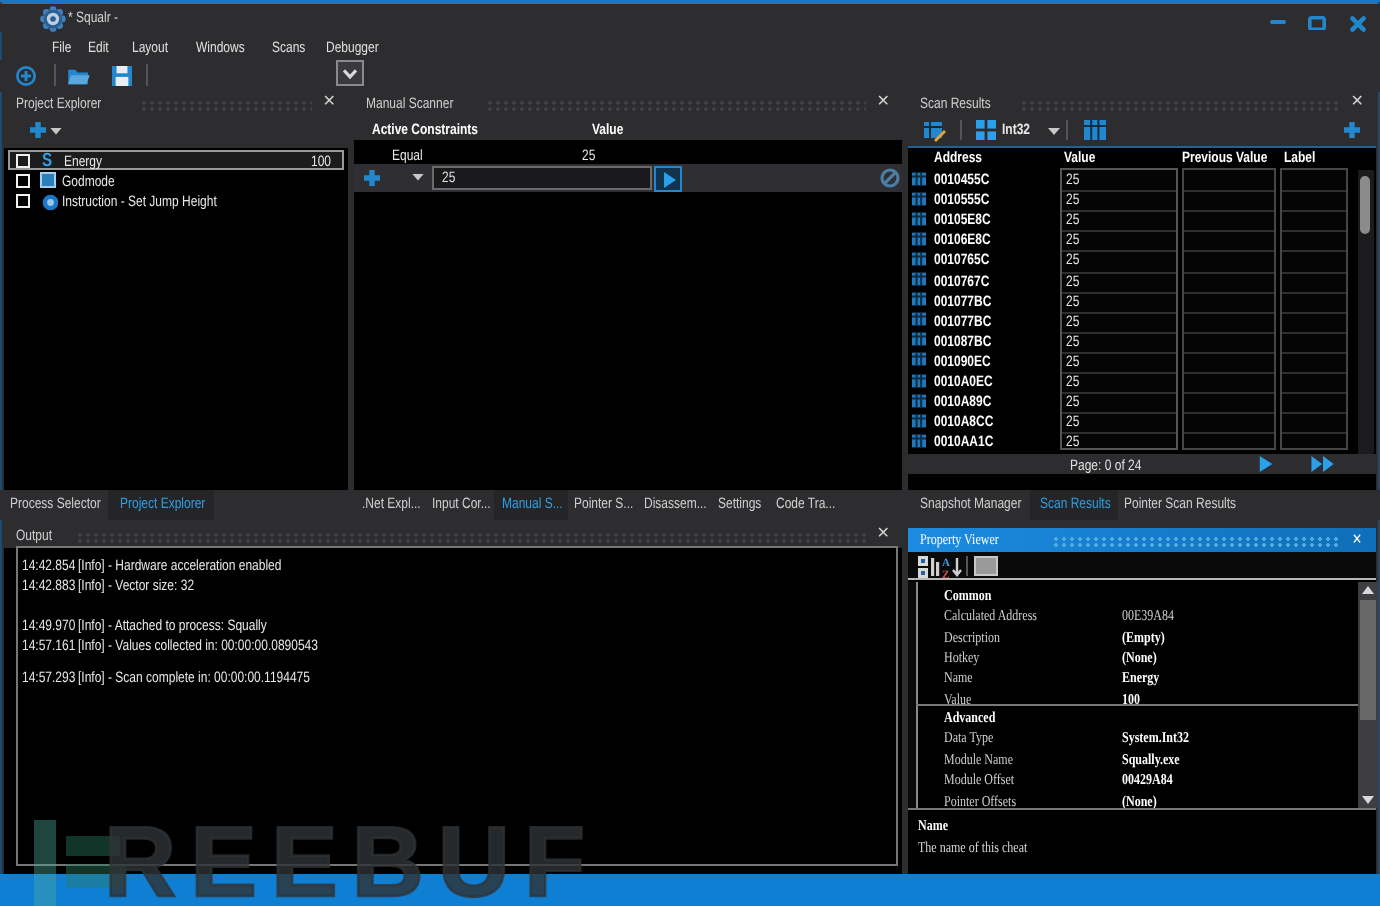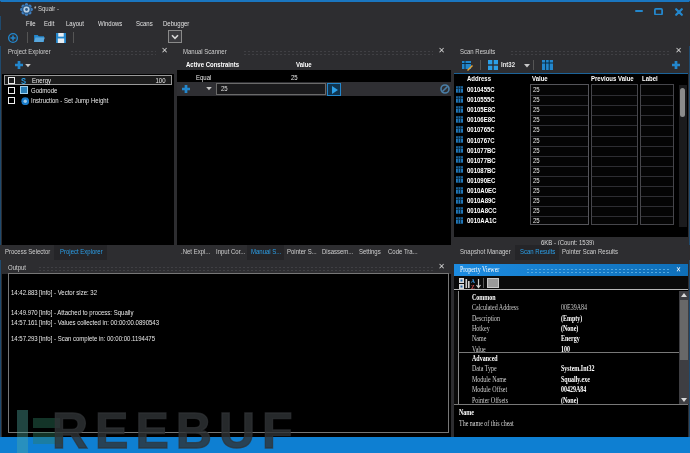--- a/index.html
+++ b/index.html
@@ -308,22 +308,29 @@
 <span class="abs" style="left:79px;top:101.9px;color:#e8e8e8;">25</span>
 <span class="abs" style="left:79px;top:112.0px;color:#e8e8e8;">25</span>
 <span class="abs" style="left:79px;top:122.1px;color:#e8e8e8;">25</span>
 <span class="abs" style="left:79px;top:132.2px;color:#e8e8e8;">25</span>
 <span class="abs" style="left:79px;top:142.3px;color:#e8e8e8;">25</span>
 
     <div class="abs" style="left:225px;top:11px;width:8px;height:142px;background:#1b1b1d;">
       <div class="abs" style="left:1px;top:3px;width:5px;height:29px;background:#8b8b8b;border-radius:3px;"></div>
     </div>
 
-    <div class="abs" style="left:0;top:162.5px;width:234px;height:9.5px;background:#2d2d30;color:#d8d8d8;">
-      <span class="abs" style="left:87px;top:1px;">6KB - (Count: 1539)</span>
+    <div class="abs" style="left:0;top:153px;width:234px;height:9.5px;background:#2d2d30;color:#e0e0e0;">
+      <span class="abs" style="left:81px;top:1px;">Page: 0 of 24</span>
+      <svg class="abs" style="left:175px;top:1px;" width="8" height="8" viewBox="0 0 9 9">
+          <path d="M1 0 L8 4.5 L1 9 z" fill="#2b9fe8"></path>
+        </svg>
+      <svg class="abs" style="left:201px;top:1px;" width="13" height="8" viewBox="0 0 13 9">
+          <path d="M0 0 L6 4.5 L0 9 z" fill="#2b9fe8"></path>
+          <path d="M6.5 0 L12.5 4.5 L6.5 9 z" fill="#2b9fe8"></path>
+        </svg>
     </div>
   </div>
 </div>
 
 <div class="abs" style="left:0;top:245px;width:690px;height:15px;background:#2d2d30;color:#cfcfcf;">
   <div class="abs" style="left:54px;top:0;width:53px;height:15px;background:#252528;"></div>
   <div class="abs" style="left:247px;top:0;width:37px;height:15px;background:#252528;"></div>
   <div class="abs" style="left:515px;top:0;width:44px;height:15px;background:#252528;"></div>
   <span class="abs" style="left:5px;top:2px;">Process Selector</span>
   <span class="abs blue" style="left:60px;top:2px;">Project Explorer</span>
@@ -335,20 +342,24 @@
   <span class="abs" style="left:359px;top:2px;">Settings</span>
   <span class="abs" style="left:388px;top:2px;">Code Tra...</span>
   <span class="abs" style="left:460px;top:2px;">Snapshot Manager</span>
   <span class="abs blue" style="left:520px;top:2px;">Scan Results</span>
   <span class="abs" style="left:562px;top:2px;">Pointer Scan Results</span>
 </div>
 
 <div class="panel" style="left:2px;top:262px;width:449px;height:175px;">
   <div class="phead"><span>Output</span><div class="dots" style="left:36px;right:18px;"></div><span class="x">✕</span></div>
   <div class="abs" style="left:6px;top:11px;width:441px;height:160px;background:#000;border:1px solid #767676;font-size:7.5px;color:#e8e8e8;">
+    <div class="abs" style="left:0;top:3.5px;height:10px;width:441px;">
+        <span class="abs" style="left:2px;top:0;">14:42.854</span>
+        <span class="abs" style="left:30px;top:0;">[Info] - Hardware acceleration enabled</span>
+      </div>
 <div class="abs" style="left:0;top:13.7px;height:10px;width:441px;">
         <span class="abs" style="left:2px;top:0;">14:42.883</span>
         <span class="abs" style="left:30px;top:0;">[Info] - Vector size: 32</span>
       </div>
 <div class="abs" style="left:0;top:34.1px;height:10px;width:441px;">
         <span class="abs" style="left:2px;top:0;">14:49.970</span>
         <span class="abs" style="left:30px;top:0;">[Info] - Attached to process: Squally</span>
       </div>
 <div class="abs" style="left:0;top:44.3px;height:10px;width:441px;">
         <span class="abs" style="left:2px;top:0;">14:57.161</span>

